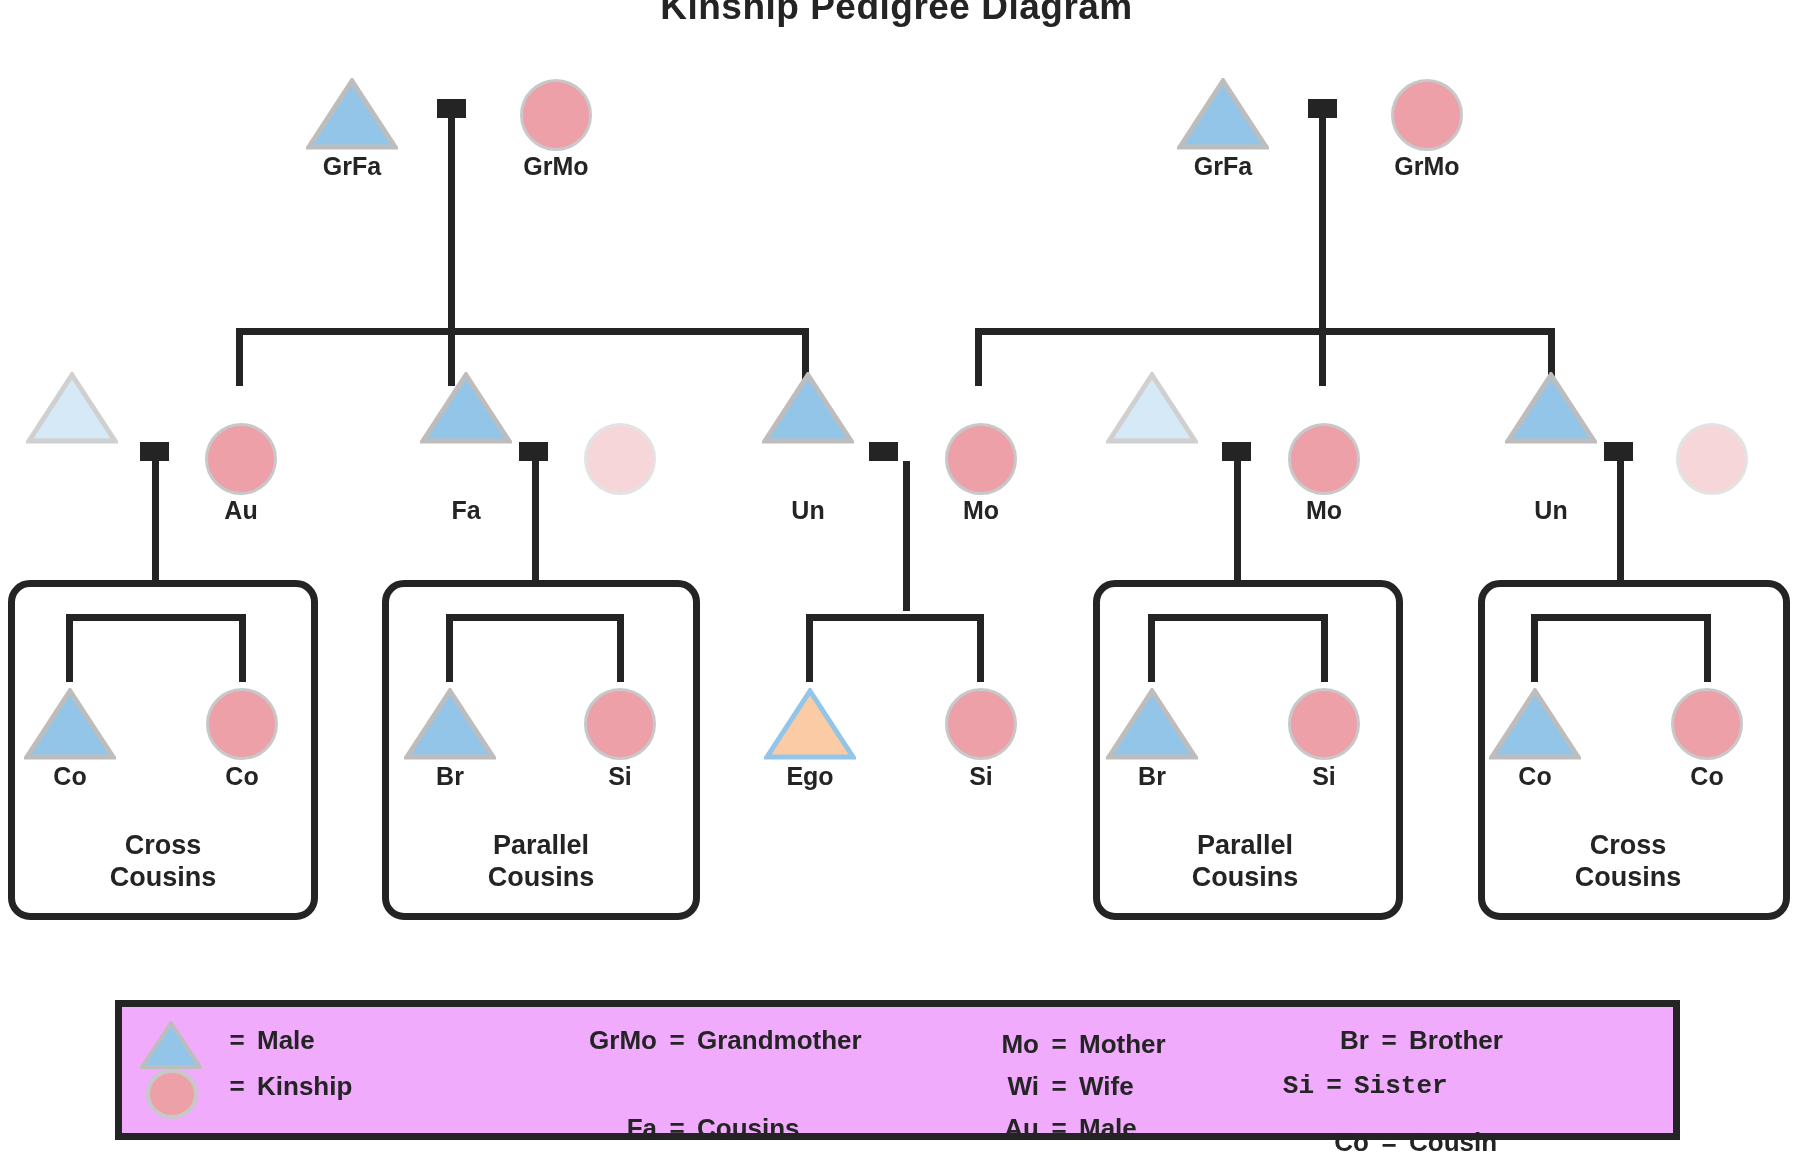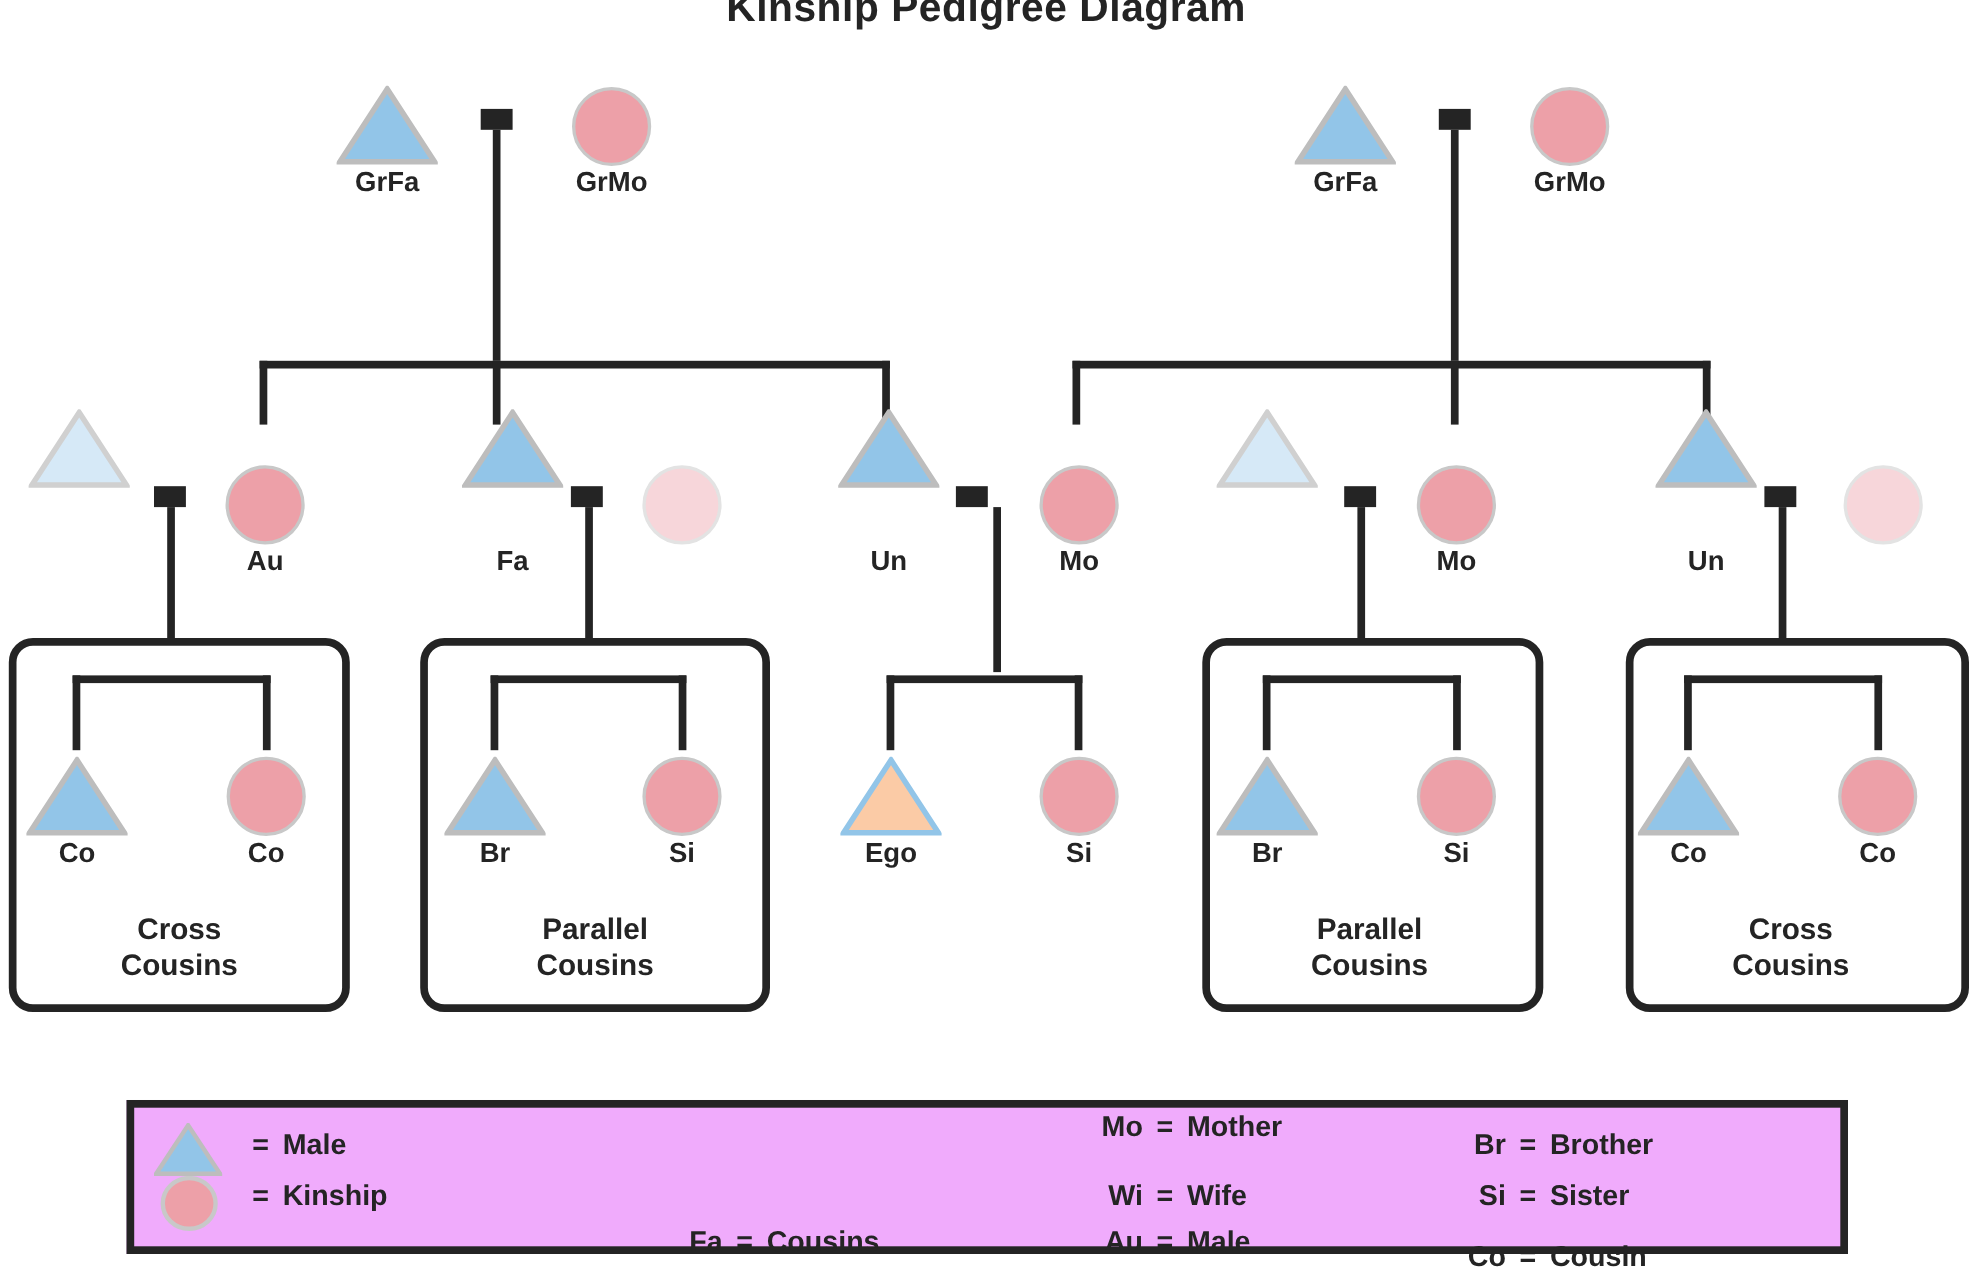--- a/index.html
+++ b/index.html
@@ -252,38 +252,41 @@
     <div class="lg-shape" style="left:22px;top:62px;">
       <svg width="56" height="50" viewBox="0 0 56 50">
           <ellipse cx="28" cy="25" rx="24" ry="23" fill="#eda0a8" stroke="#c8c8c8" stroke-width="4"></ellipse>
         </svg>
     </div>
     <div class="lg-row" style="left:95px;top:64px;">
       <span class="lg-eq">=</span><span>Kinship</span>
     </div>
 
 
+    <div class="lg-row" style="left:440px;top:18px;">
+      <span class="lg-key" style="width:95px;">GrMo</span><span class="lg-eq">=</span><span>Grandmother</span>
+    </div>
     <div class="lg-row" style="left:440px;top:106px;">
       <span class="lg-key" style="width:95px;">Fa</span><span class="lg-eq">=</span><span>Cousins</span>
     </div>
 
-    <div class="lg-row" style="left:855px;top:2px;">
+    <div class="lg-row" style="left:855px;top:22px;">
       <span class="lg-key" style="width:62px;">Mo</span><span class="lg-eq">=</span><span>Mother</span>
     </div>
     <div class="lg-row" style="left:855px;top:64px;">
       <span class="lg-key" style="width:62px;">Wi</span><span class="lg-eq">=</span><span>Wife</span>
     </div>
     <div class="lg-row" style="left:855px;top:106px;">
       <span class="lg-key" style="width:62px;">Au</span><span class="lg-eq">=</span><span>Male</span>
     </div>
 
     <div class="lg-row" style="left:1185px;top:18px;">
       <span class="lg-key" style="width:62px;">Br</span><span class="lg-eq">=</span><span>Brother</span>
     </div>
-    <div class="lg-row" style="left:1185px;top:64px;">
+    <div class="lg-row" style="left:1130px;top:64px;font-family:Liberation Mono, monospace;">
       <span class="lg-key" style="width:62px;">Si</span><span class="lg-eq">=</span><span>Sister</span>
     </div>
     <div class="lg-row" style="left:1185px;top:120px;">
       <span class="lg-key" style="width:62px;">Co</span><span class="lg-eq">=</span><span>Cousin</span>
     </div>
 
   </div>
 
 </div>
 

